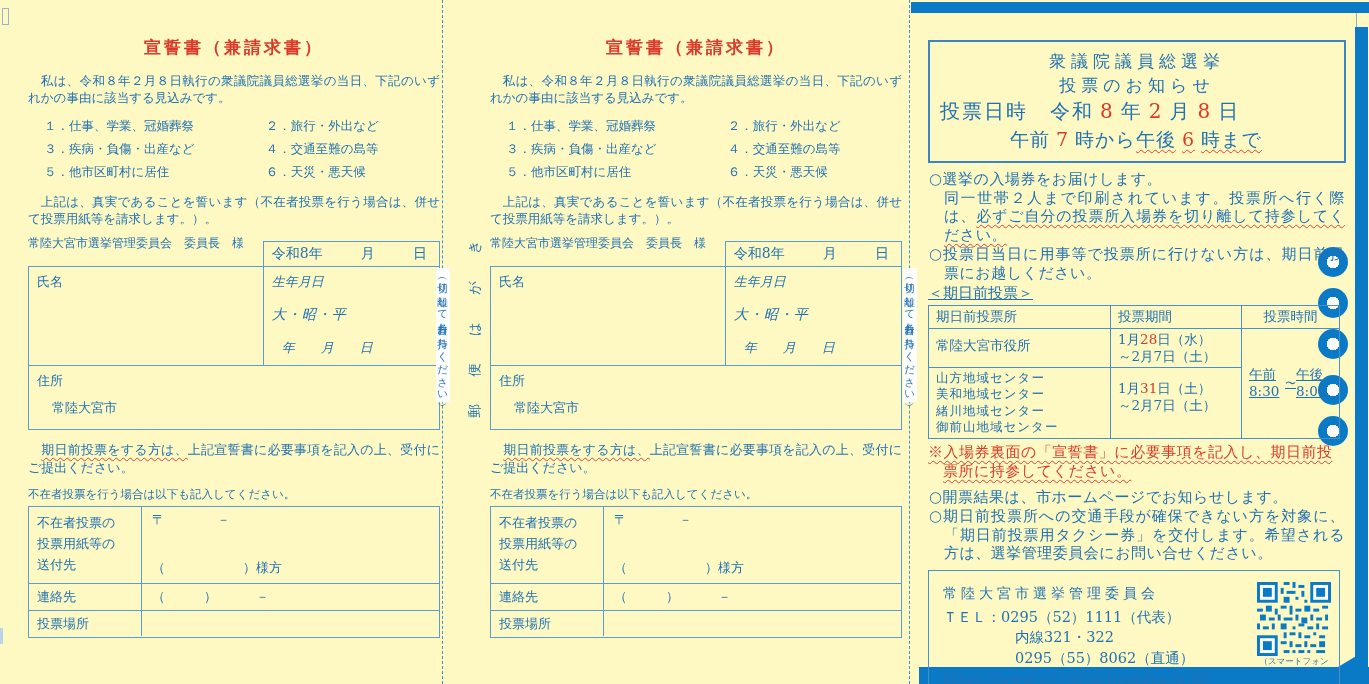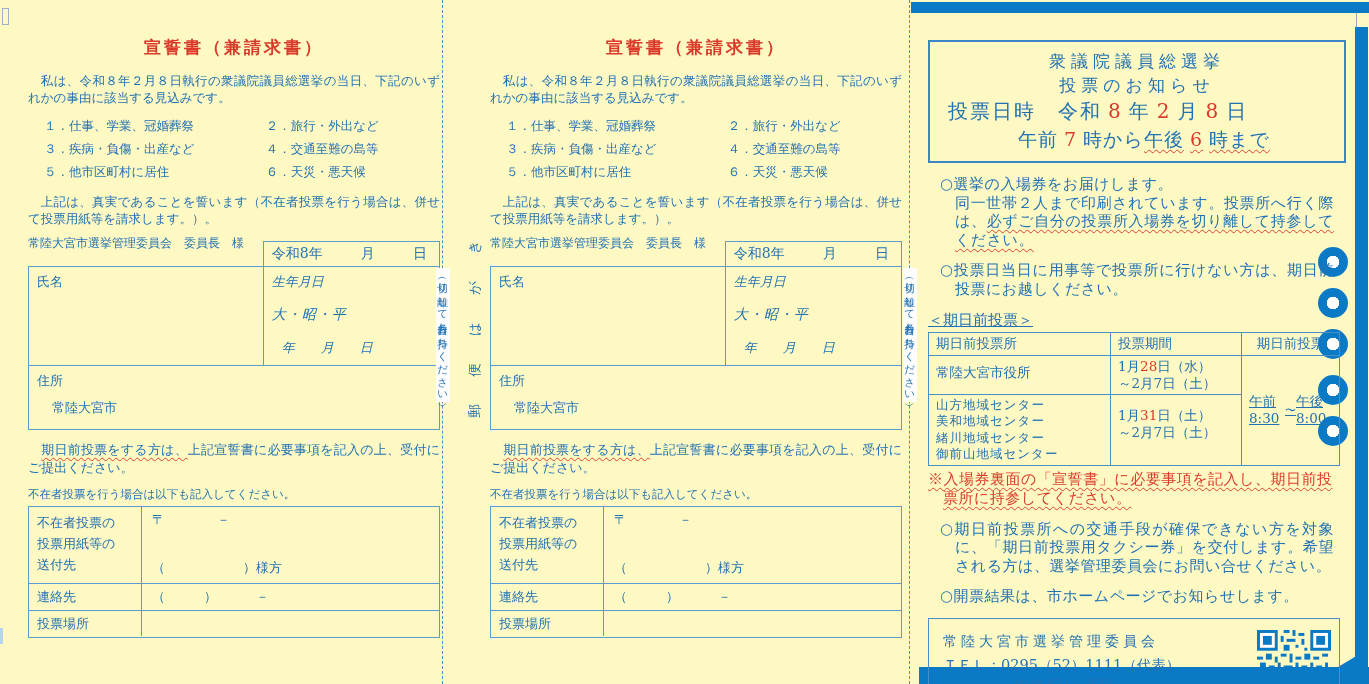--- a/index.html
+++ b/index.html
@@ -55,27 +55,27 @@
 
   
   .top-bar{position:absolute;left:911px;top:2px;width:458px;height:11px;background:var(--bar);}
   .right-bar{position:absolute;left:1355px;top:27px;width:13px;height:657px;background:var(--bar);}
   .bottom-bar{position:absolute;left:919px;top:667px;width:450px;height:17px;background:var(--bar);}
   .corner-bevel{position:absolute;left:1338px;top:649px;width:30px;height:18px;background:var(--bar);clip-path:polygon(100% 0,100% 100%,0 100%);}
   .ring-hole{position:absolute;left:1318px;width:30px;height:30px;border-radius:50%;background:radial-gradient(circle closest-side,#ffffff 42%,var(--bar) 43%);}
 
   
   .notice-panel{position:absolute;left:928px;top:40px;width:418px;}
-  .notice-header{border:2px solid #3c85c4;padding:7px 16px 9px;}
+  .notice-header{border:2px solid #3c85c4;padding:7px 8px 9px;}
   .nh-line{text-align:center;font-size:17px;letter-spacing:5px;line-height:24px;}
   .nh-date{font-size:20px;line-height:29px;letter-spacing:2px;padding-left:2px;white-space:nowrap;}
   .nh-time{font-size:19px;line-height:26px;letter-spacing:1px;padding-left:72px;white-space:nowrap;}
   .red{color:var(--red);}
   .sp{margin:0 6px;}
-  .bullets p{font-size:15px;line-height:18.6px;letter-spacing:0.5px;padding-left:15px;text-indent:-15px;text-align:justify;margin:12px;}
+  .bullets p{font-size:15px;line-height:18.6px;letter-spacing:0.5px;padding-left:15px;text-indent:-15px;text-align:justify;margin:1px;}
   .bullets{margin-top:7px;}
   .early-header{font-size:15px;margin:1px 0 2px;text-decoration:underline;}
   .notice-table{border:1.5px solid #4a90c8;display:grid;grid-template-columns:181px 131px 1fr;font-size:13.5px;width:412px;}
   .nt-cell{padding:2px 7px;}
   .nt-h2,.nt-h3,.nt-d1,.nt-d2,.nt-time{border-left:1.5px solid #4a90c8;}
   .nt-p1,.nt-d1,.nt-p2,.nt-d2,.nt-time{border-top:1.5px solid #4a90c8;}
   .nt-h1{grid-column:1;grid-row:1;} .nt-h2{grid-column:2;grid-row:1;} .nt-h3{grid-column:3;grid-row:1;text-align:center;}
   .nt-p1{grid-column:1;grid-row:2;padding-top:8px;} .nt-d1{grid-column:2;grid-row:2;}
   .nt-p2{grid-column:1;grid-row:3;font-size:12.5px;line-height:16.5px;letter-spacing:1px;}
   .nt-d2{grid-column:2;grid-row:3;padding-top:12px;}
@@ -241,21 +241,21 @@
 
     <div class="bullets">
       <p><span>○選挙の入場券をお届けします。</span><br><span>同一世帯２人まで印刷されています。投票所へ行く際は、</span><span class="wavy">必ずご自分の投票所入場券を切り離して持参してください。</span></p>
       <p>○投票日当日に用事等で投票所に行けない方は、期日前投票にお越しください。</p>
     </div>
     <div class="early-header">＜期日前投票＞</div>
 
     <div class="notice-table">
       <div class="nt-cell nt-h1">期日前投票所</div>
       <div class="nt-cell nt-h2">投票期間</div>
-      <div class="nt-cell nt-h3">期日前投票</div>
+      <div class="nt-cell nt-h3">投票時間</div>
       <div class="nt-cell nt-p1">常陸大宮市役所</div>
       <div class="nt-cell nt-d1">
         <div class="period-line"><span>1月</span><span class="red">28</span><span>日（水）</span></div>
         <div class="period-line">～2月7日（土）</div>
       </div>
       <div class="nt-cell nt-time">
         <div>午前8:30</div>
         <div class="tilde">〜</div>
         <div>午後8:00</div>
       </div>
@@ -267,22 +267,22 @@
       </div>
       <div class="nt-cell nt-d2">
         <div class="period-line"><span>1月</span><span class="red">31</span><span>日（土）</span></div>
         <div class="period-line">～2月7日（土）</div>
       </div>
     </div>
 
     <p class="red-note wavy">※入場券裏面の「宣誓書」に必要事項を記入し、期日前投票所に持参してください。</p>
 
     <div class="bullets">
+      <p>○開票結果は、市ホームページでお知らせします。</p>
       <p>○期日前投票所への交通手段が確保できない方を対象に、「期日前投票用タクシー券」を交付します。希望される方は、選挙管理委員会にお問い合せください。</p>
-      <p>○開票結果は、市ホームページでお知らせします。</p>
     </div>
 
     <div class="contact-box">
       <div class="contact-title">常陸大宮市選挙管理委員会</div>
       <div class="tel-line">ＴＥＬ：0295（52）1111（代表）</div>
       <div class="tel-line tel-indent">内線321・322</div>
       <div class="tel-line tel-indent">0295（55）8062（直通）</div>
       <div class="url-line">https://www.city.hitachiomiya.lg.jp/</div>
       <div class="qr-wrap">
         <svg viewBox="0 0 25 25" xmlns="http://www.w3.org/2000/svg">

